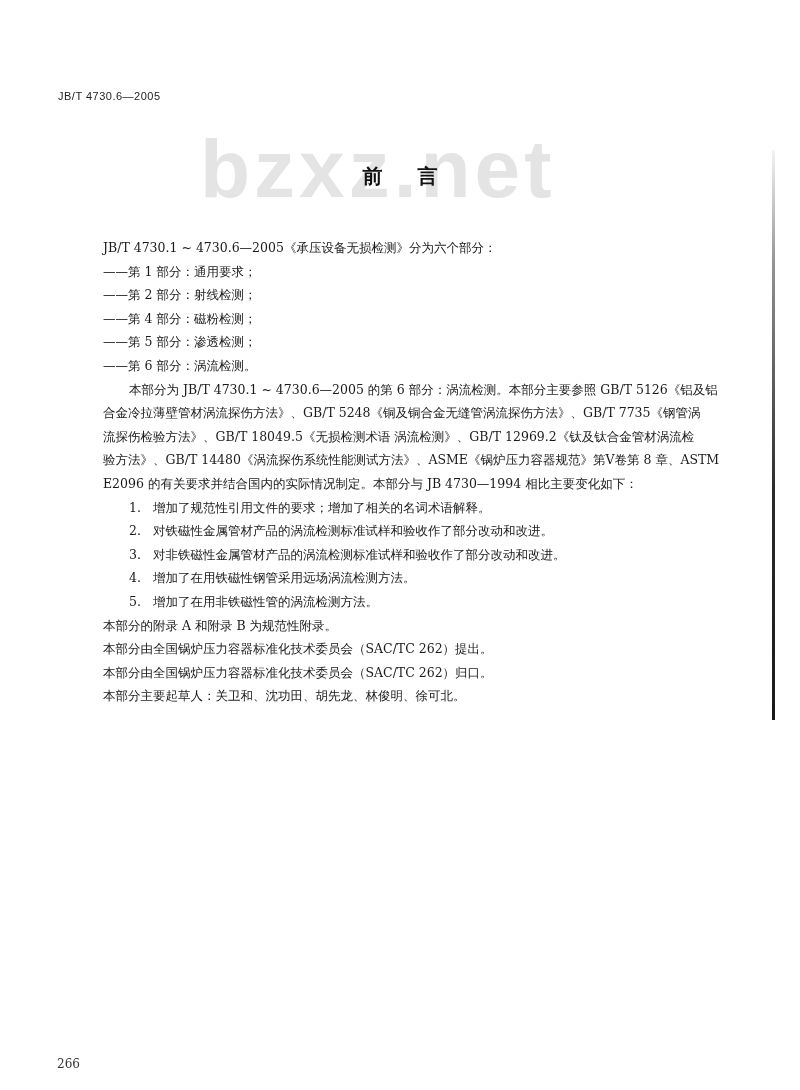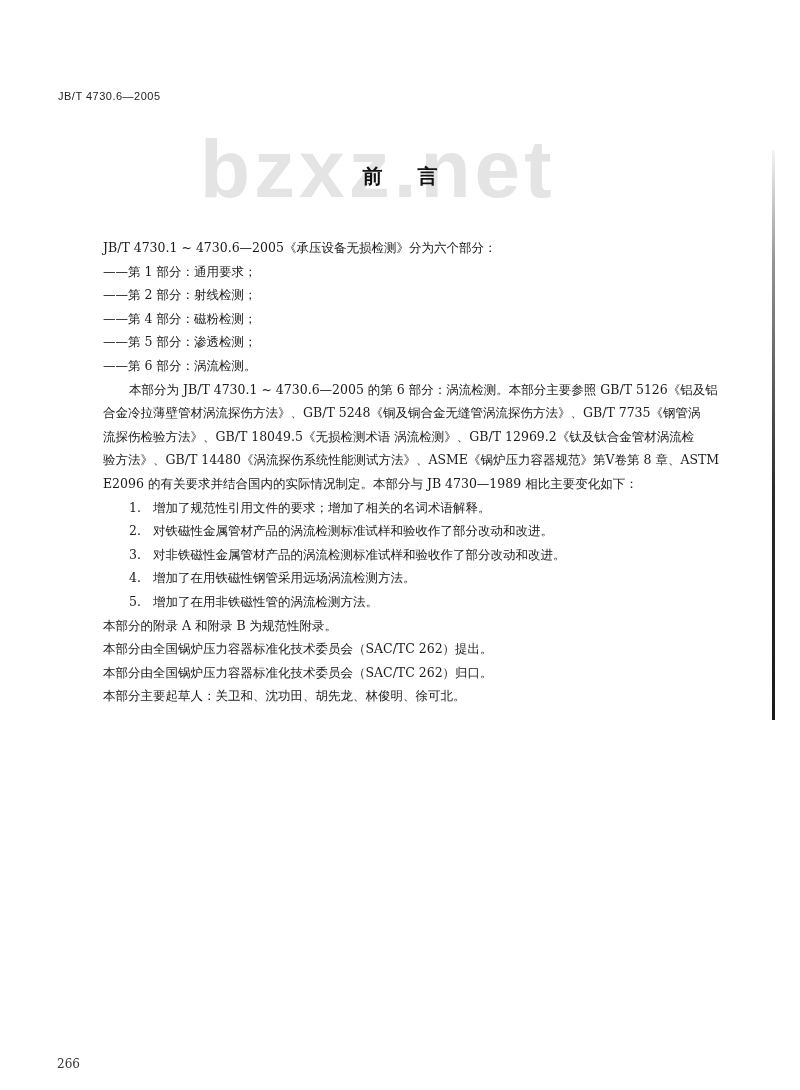--- a/index.html
+++ b/index.html
@@ -108,21 +108,21 @@
       <div class="line">——第 4 部分：磁粉检测；</div>
       <div class="line">——第 5 部分：渗透检测；</div>
       <div class="line">——第 6 部分：涡流检测。</div>
     </div>
 
     <div>
       <div class="line indent">本部分为 JB/T 4730.1 ~ 4730.6—2005 的第 6 部分：涡流检测。本部分主要参照 GB/T 5126《铝及铝</div>
       <div class="line">合金冷拉薄壁管材涡流探伤方法》、GB/T 5248《铜及铜合金无缝管涡流探伤方法》、GB/T 7735《钢管涡</div>
       <div class="line">流探伤检验方法》、GB/T  18049.5《无损检测术语   涡流检测》、GB/T  12969.2《钛及钛合金管材涡流检</div>
       <div class="line">验方法》、GB/T 14480《涡流探伤系统性能测试方法》、ASME《锅炉压力容器规范》第Ⅴ卷第 8 章、ASTM</div>
-      <div class="line">E2096 的有关要求并结合国内的实际情况制定。本部分与 JB 4730—1989 相比主要变化如下：</div>
+      <div class="line">E2096 的有关要求并结合国内的实际情况制定。本部分与 JB 4730—1994 相比主要变化如下：</div>
     </div>
 
     <div>
       <div class="line item-line">
         <span class="item-num">1.</span><span>增加了规范性引用文件的要求；增加了相关的名词术语解释。</span>
       </div>
       <div class="line item-line">
         <span class="item-num">2.</span><span>对铁磁性金属管材产品的涡流检测标准试样和验收作了部分改动和改进。</span>
       </div>
       <div class="line item-line">

